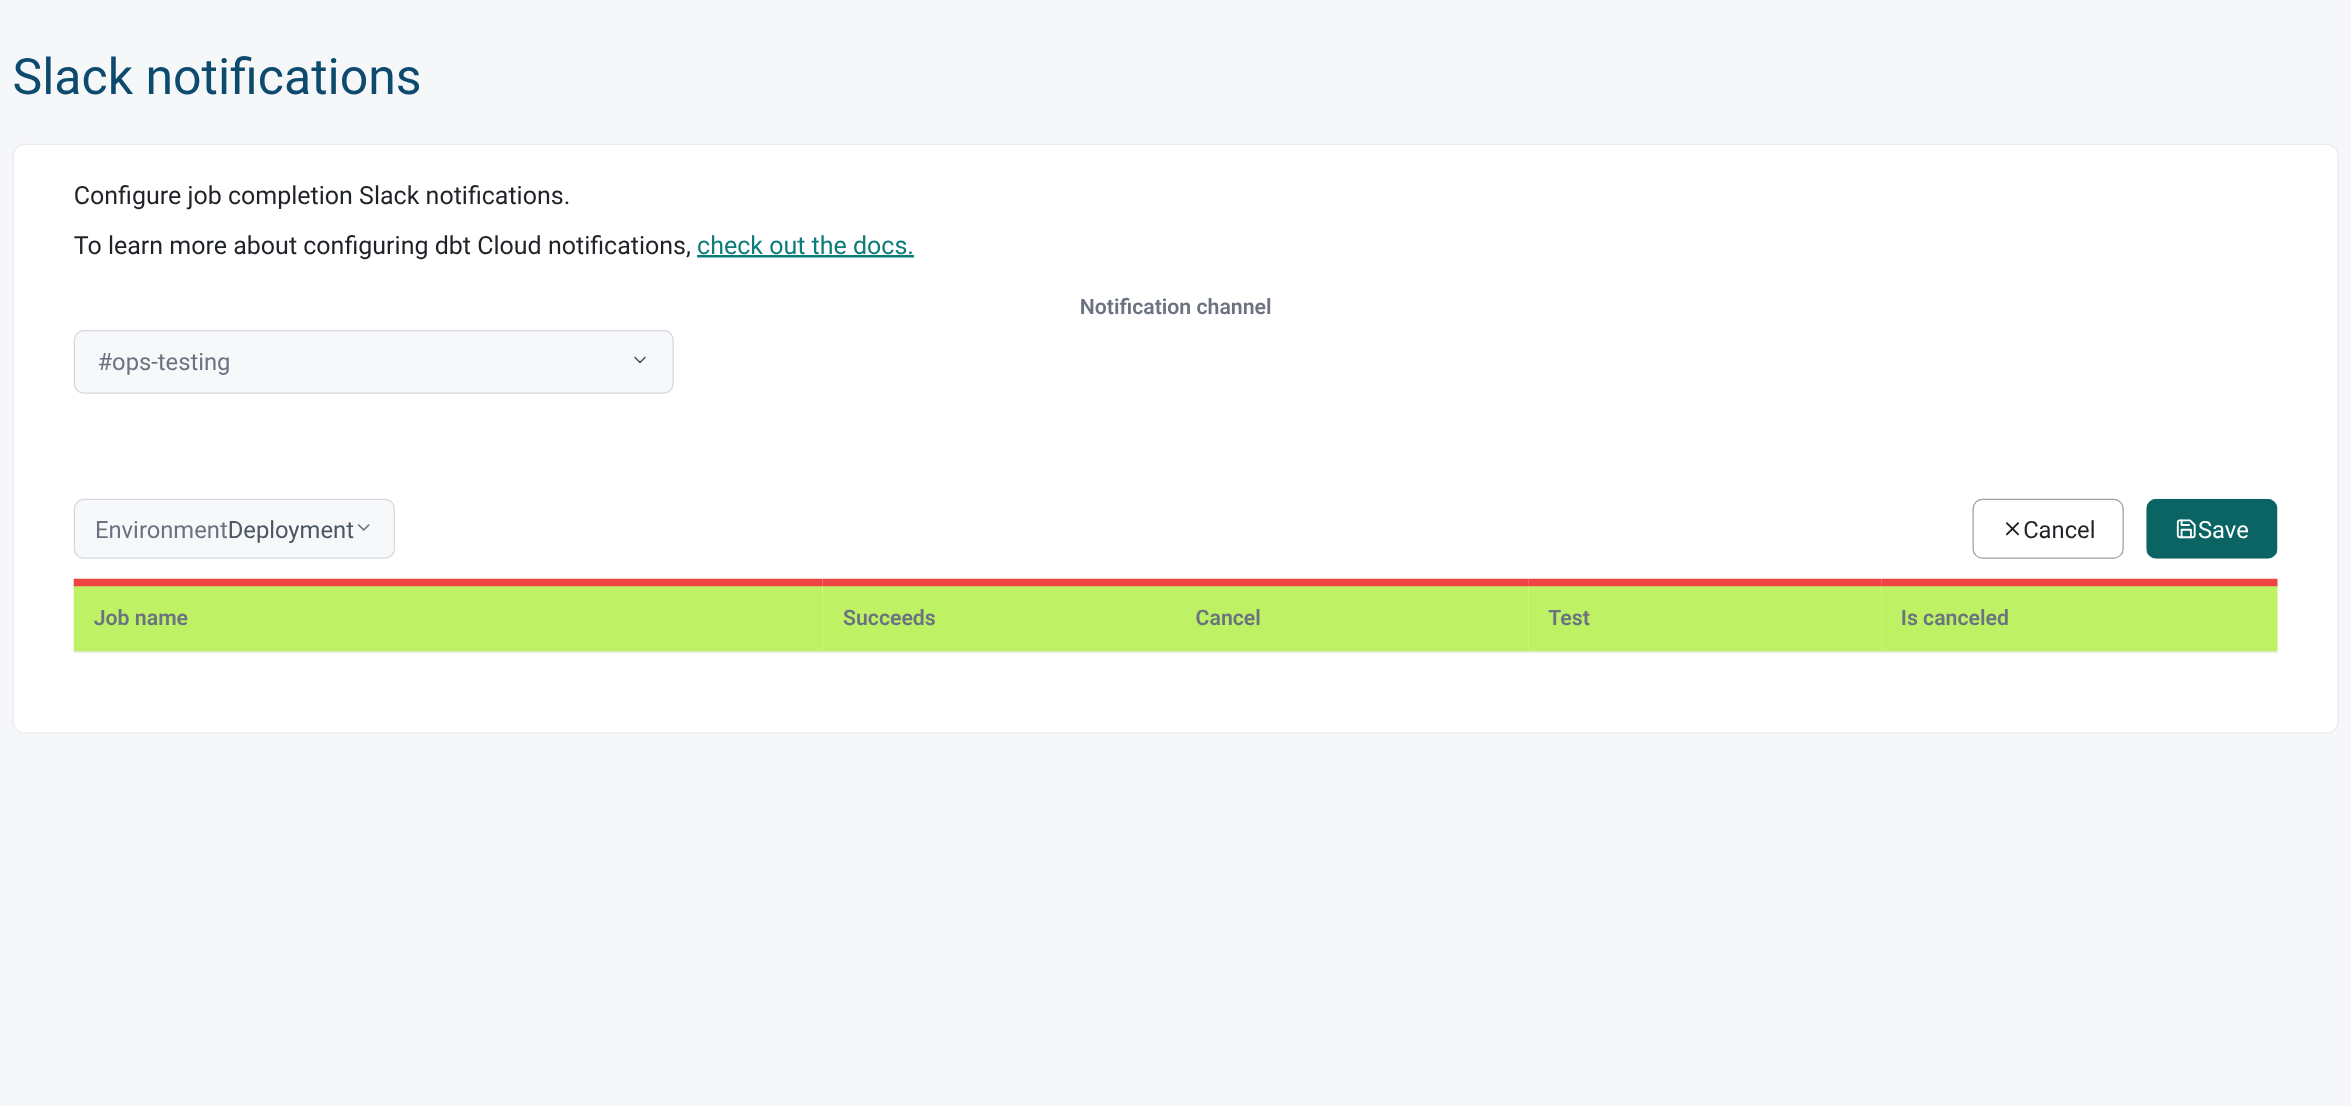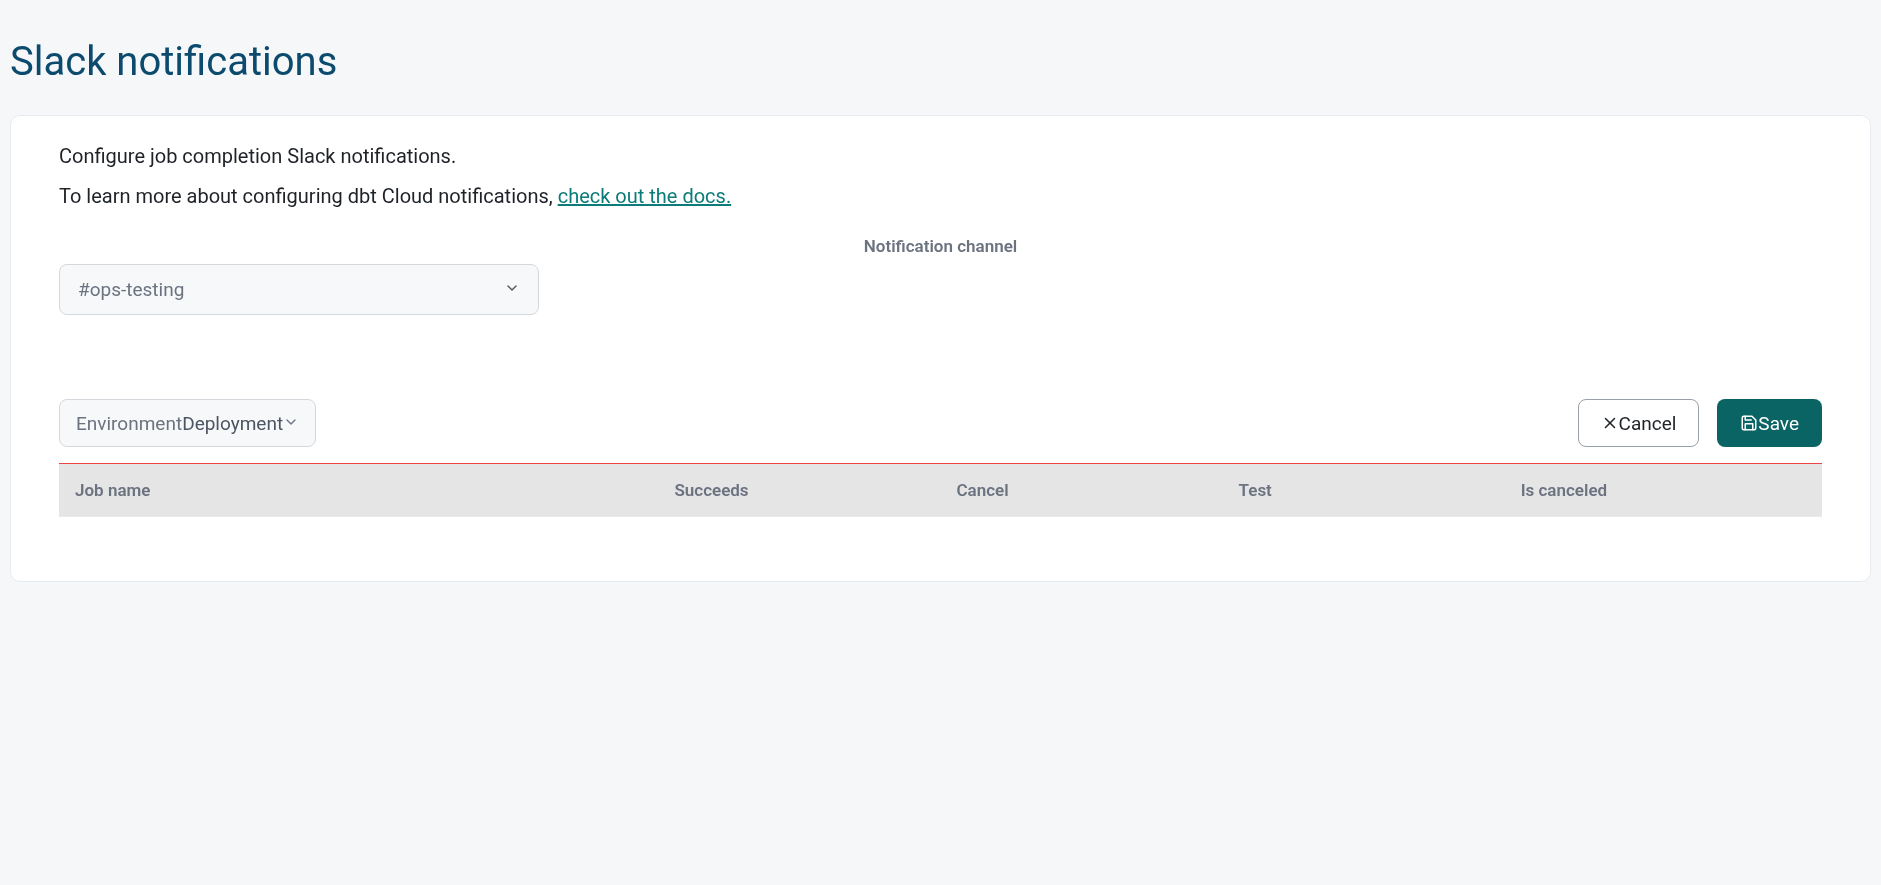--- a/index.html
+++ b/index.html
@@ -106,22 +106,22 @@
   table.jobs {
     width: 100%;
     border-collapse: collapse;
     margin-top: 16px;
   }
   table.jobs thead th {
     text-align: left;
     font-size: 17px;
     font-weight: 600;
     color: #6b7280;
-    background: #e5e5e5;
-    border-top: 1px solid #ef4444;
+    background: #bef264;
+    border-top: 6px solid #ef4444;
     border-bottom: 1px solid #e7eaee;
     padding: 16px 16px;
   }
   table.jobs tbody td {
     border-bottom: 1px solid #e7eaee;
     padding: 22px 16px;
     font-size: 19px;
   }
   table.jobs tbody td.job-name {
     font-weight: 700;

